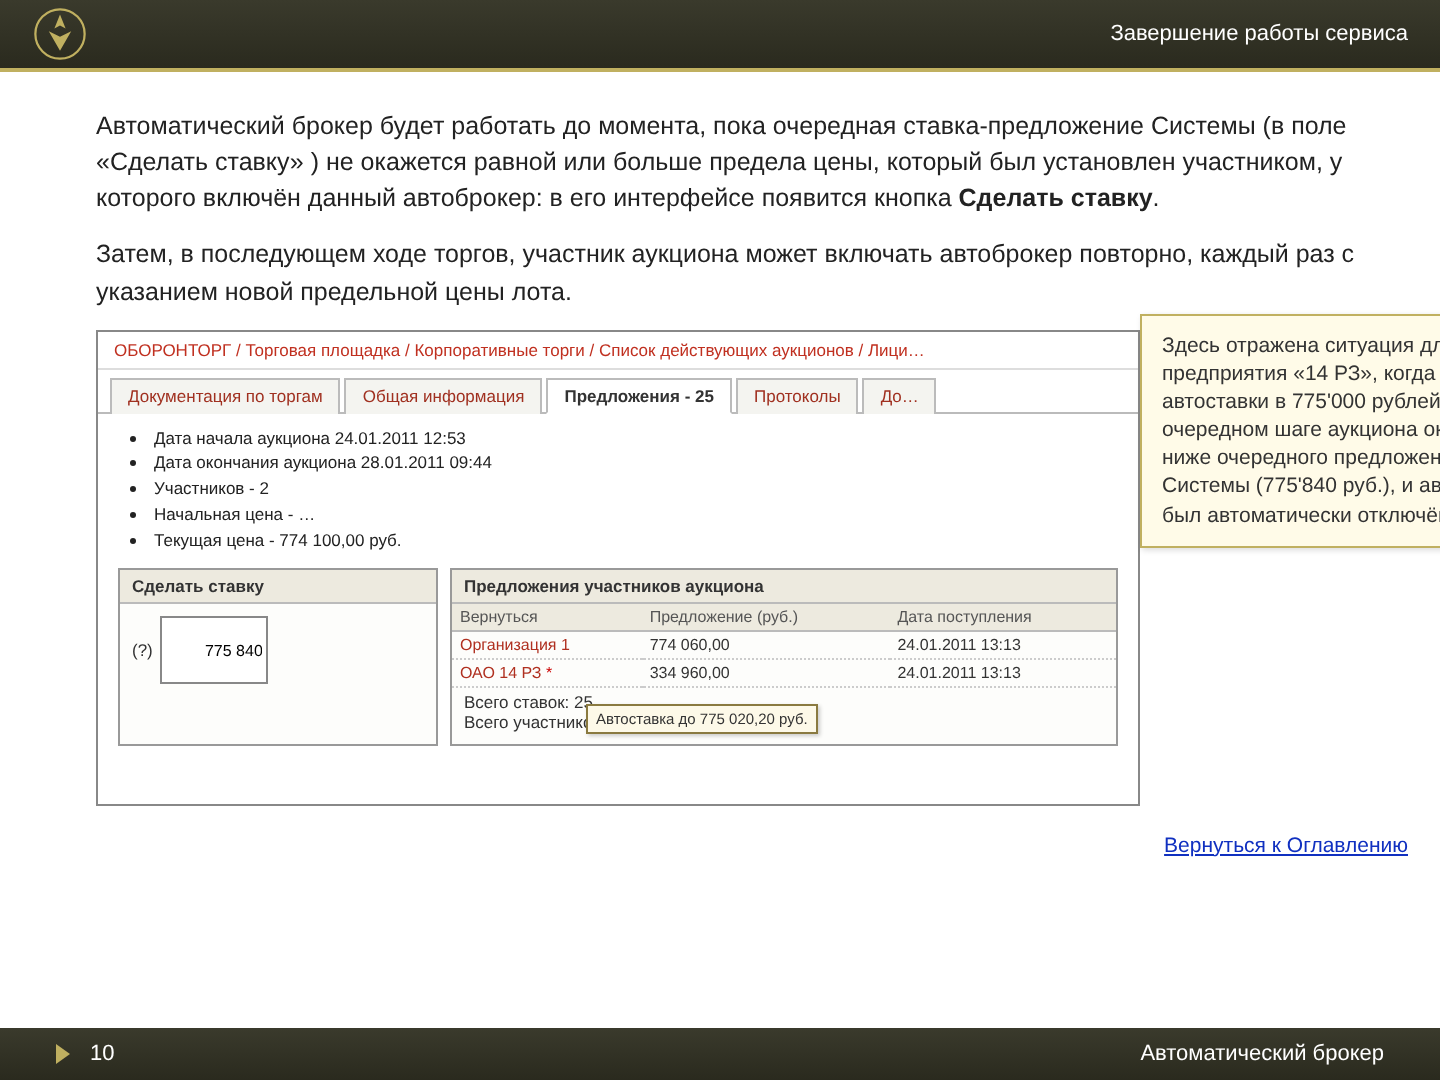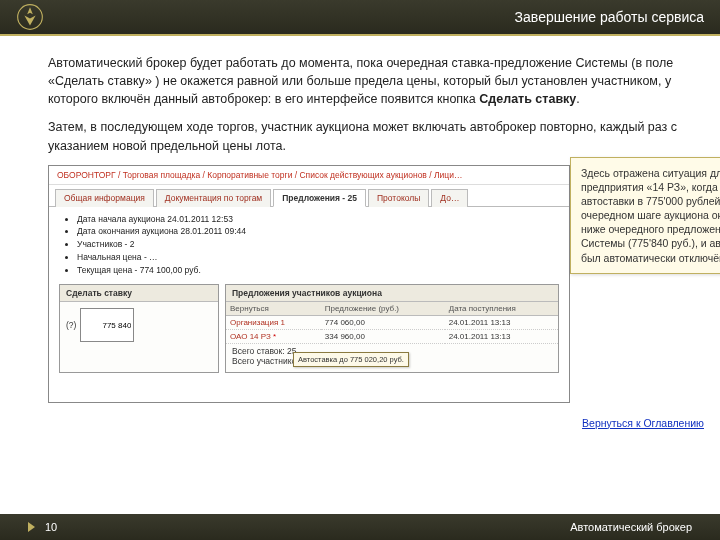--- a/index.html
+++ b/index.html
@@ -1,20 +1,20 @@
 <!DOCTYPE html>
 <html><head>
 <meta charset="utf-8">
 <style>
   * { box-sizing: border-box; margin: 0; padding: 0; }
   body { width: 720px; height: 540px; font-family: Arial, sans-serif; font-size: 11px; background: #fff; position: relative; overflow: hidden; }
   .header { background: linear-gradient(#3a3a2c, #2a2a1e); height: 36px; border-bottom: 2px solid #c0b060; display: flex; align-items: center; justify-content: space-between; padding: 0 16px; }
   .emblem { width: 28px; height: 28px; }
   .emblem svg { width: 100%; height: 100%; }
-  .header-title { color: #fff; font-size: 14px; }
+  .header-title { color: #fff; font-size: 11px; }
   .content { padding: 18px 40px 10px 48px; }
   .para { font-size: 12.5px; line-height: 1.45; color: #222; margin-bottom: 10px; }
   .screenshot-wrap { position: relative; margin-top: 8px; }
   .screenshot { border: 1px solid #888; background: #fff; width: 522px; height: 238px; position: relative; font-size: 9px; color: #333; }
   .breadcrumb { padding: 4px 8px; color: #c03020; font-size: 8.5px; border-bottom: 1px solid #ddd; }
   .tabs { display: flex; gap: 2px; padding: 2px 6px 0 6px; }
   .tab { padding: 3px 8px; border: 1px solid #bbb; border-bottom: none; background: #f4f4f0; font-size: 8.5px; color: #a03020; margin-top: 2px; }
   .tab.active { background: #fff; font-weight: bold; color: #333; border-bottom: 1px solid #fff; }
   .tab-body { border-top: 1px solid #bbb; padding: 6px 10px; margin-top: -1px; }
   .info-list { list-style: disc; padding-left: 18px; font-size: 8.5px; line-height: 1.5; color: #222; }
@@ -52,22 +52,22 @@
 <div class="content">
   <p class="para">
     <span>Автоматический брокер будет работать до момента, пока очередная ставка-предложение Системы (в поле «Сделать ставку» ) не окажется равной или больше предела цены, который был установлен участником, у которого включён данный автоброкер: в его интерфейсе появится кнопка </span><b>Сделать ставку</b><span>.</span>
   </p>
   <p class="para">Затем, в последующем ходе торгов, участник аукциона может включать автоброкер повторно, каждый раз с указанием новой предельной цены лота.</p>
 
   <div class="screenshot-wrap">
     <div class="screenshot">
       <div class="breadcrumb">ОБОРОНТОРГ / Торговая площадка / Корпоративные торги / Список действующих аукционов / Лици…</div>
       <div class="tabs">
+        <div class="tab">Документация по торгам</div>
         <div class="tab">Общая информация</div>
-        <div class="tab">Документация по торгам</div>
         <div class="tab active">Предложения - 25</div>
         <div class="tab">Протоколы</div>
         <div class="tab">До…</div>
       </div>
       <div class="tab-body">
         <ul class="info-list">
           <li>Дата начала аукциона 24.01.2011 12:53</li>
           <li>Дата окончания аукциона 28.01.2011 09:44</li>
           <li>Участников - 2</li>
           <li>Начальная цена - …</li>

